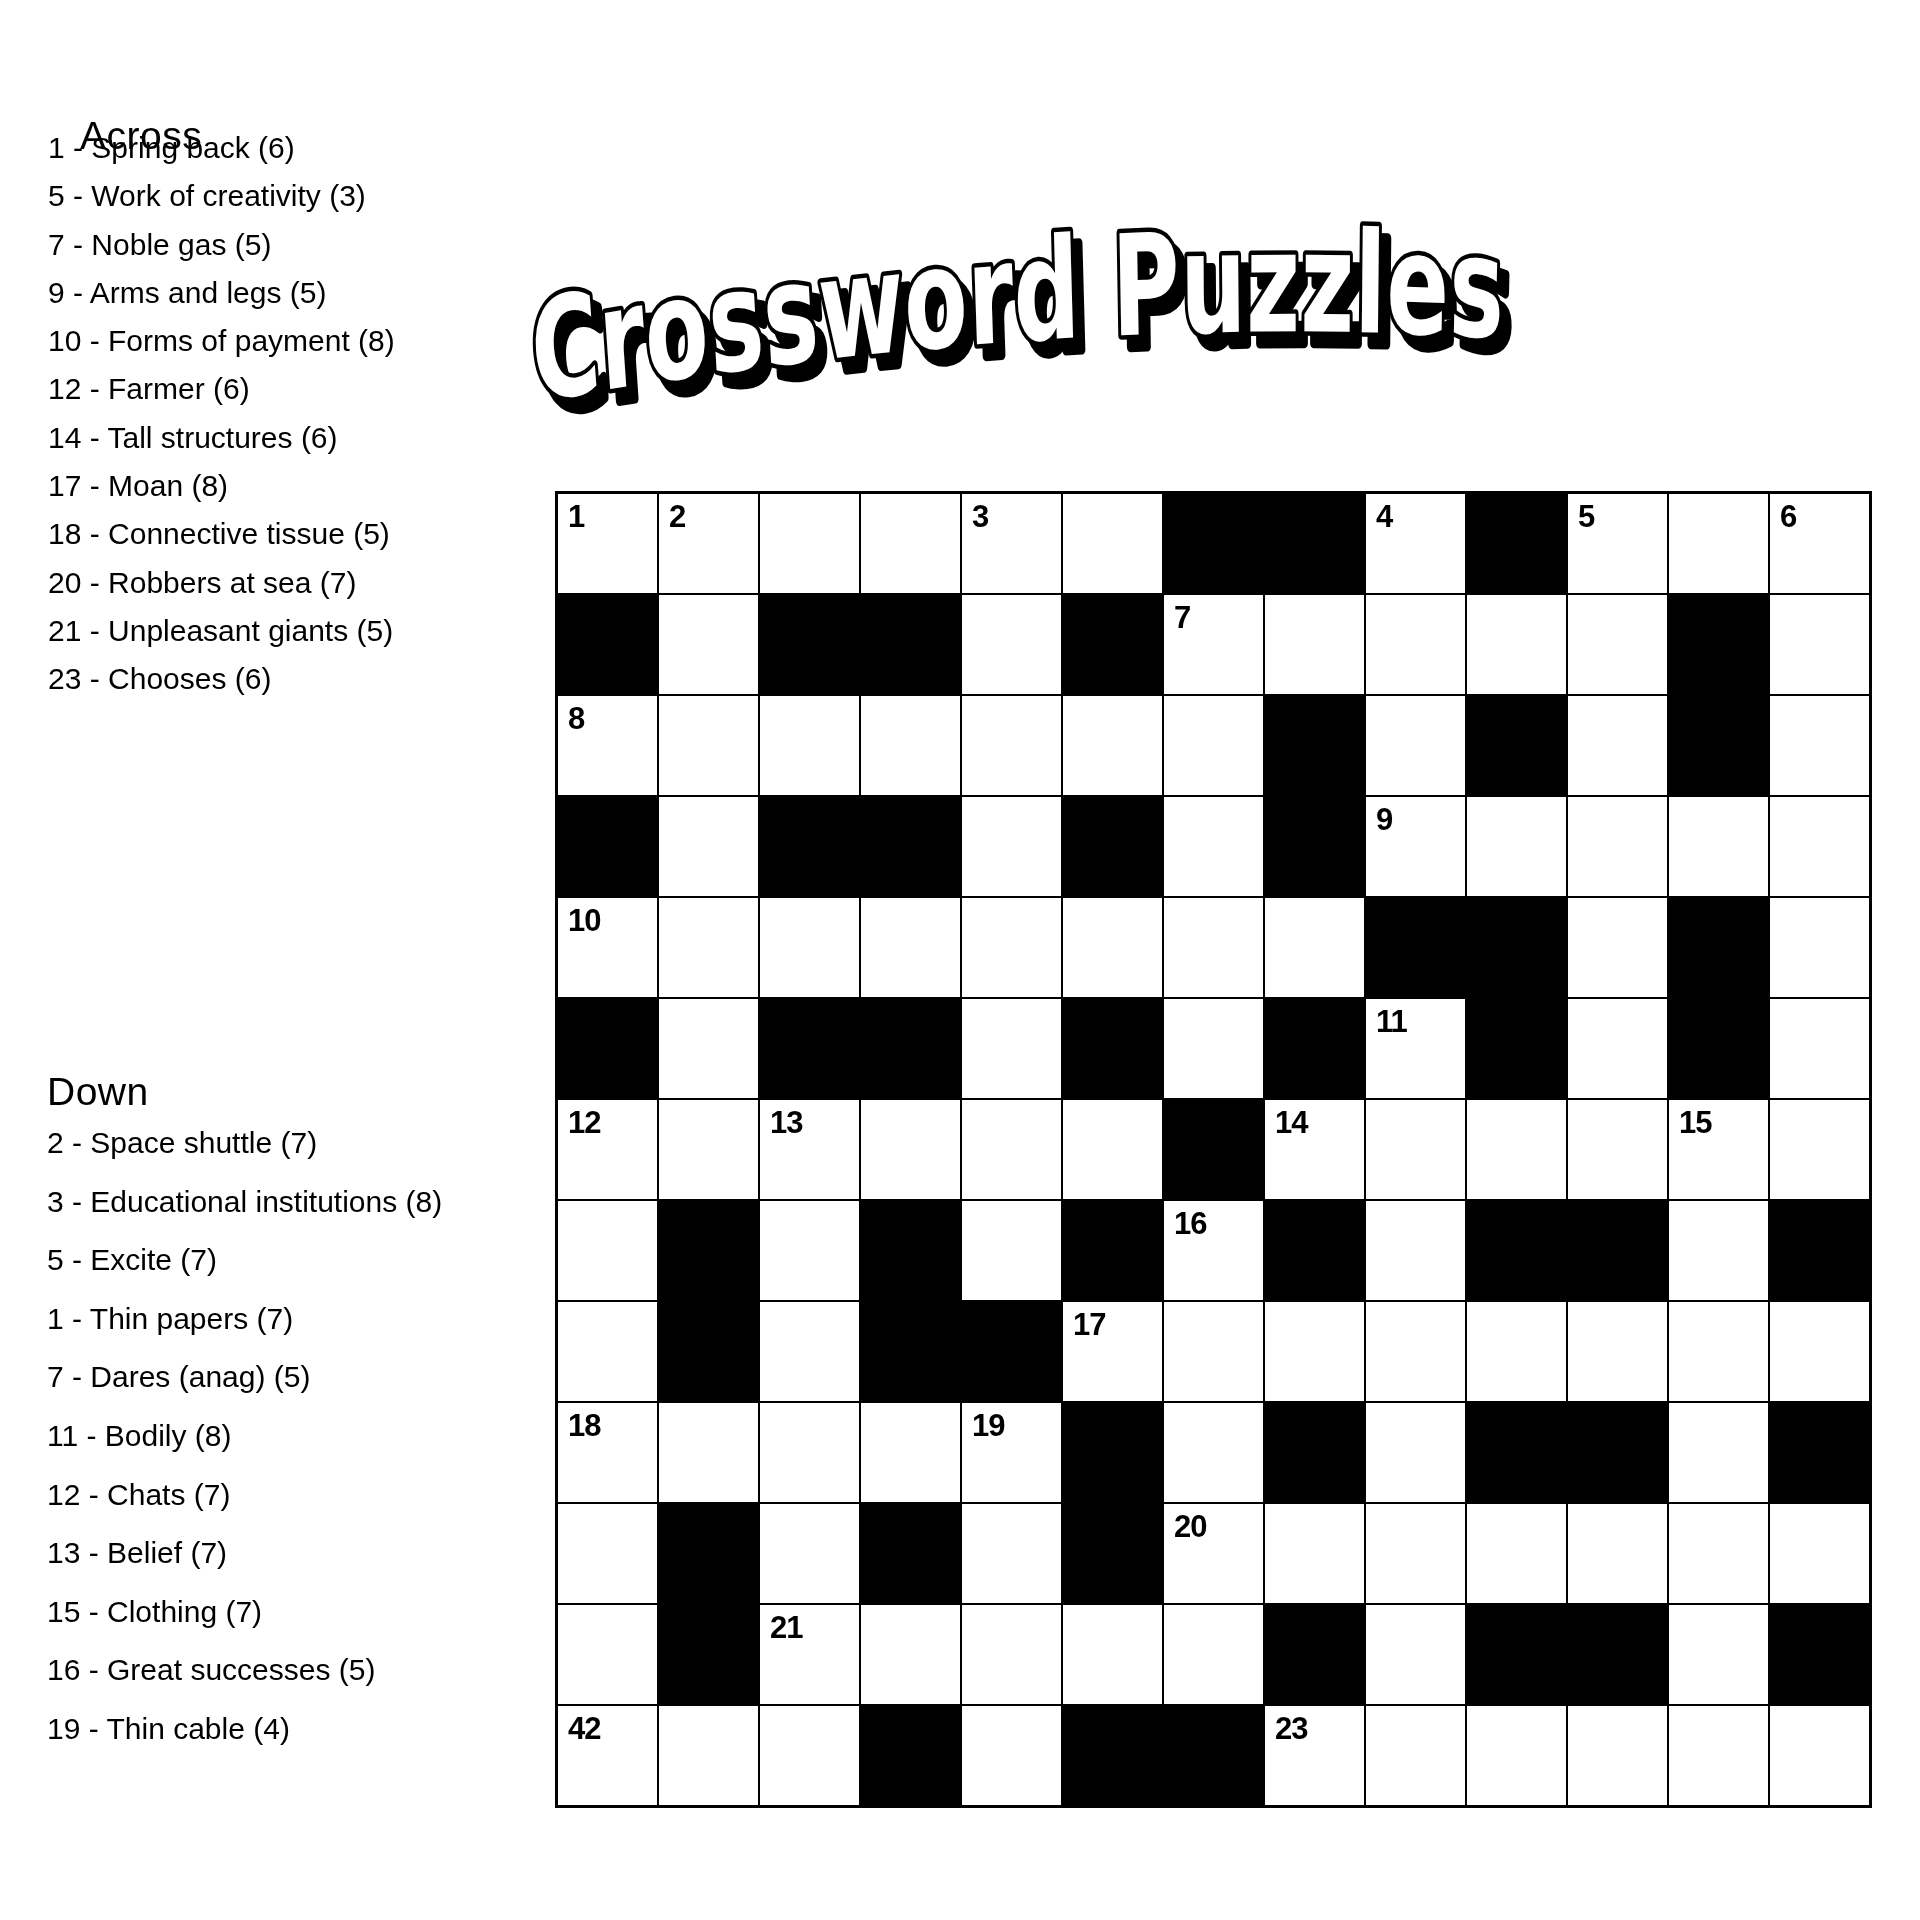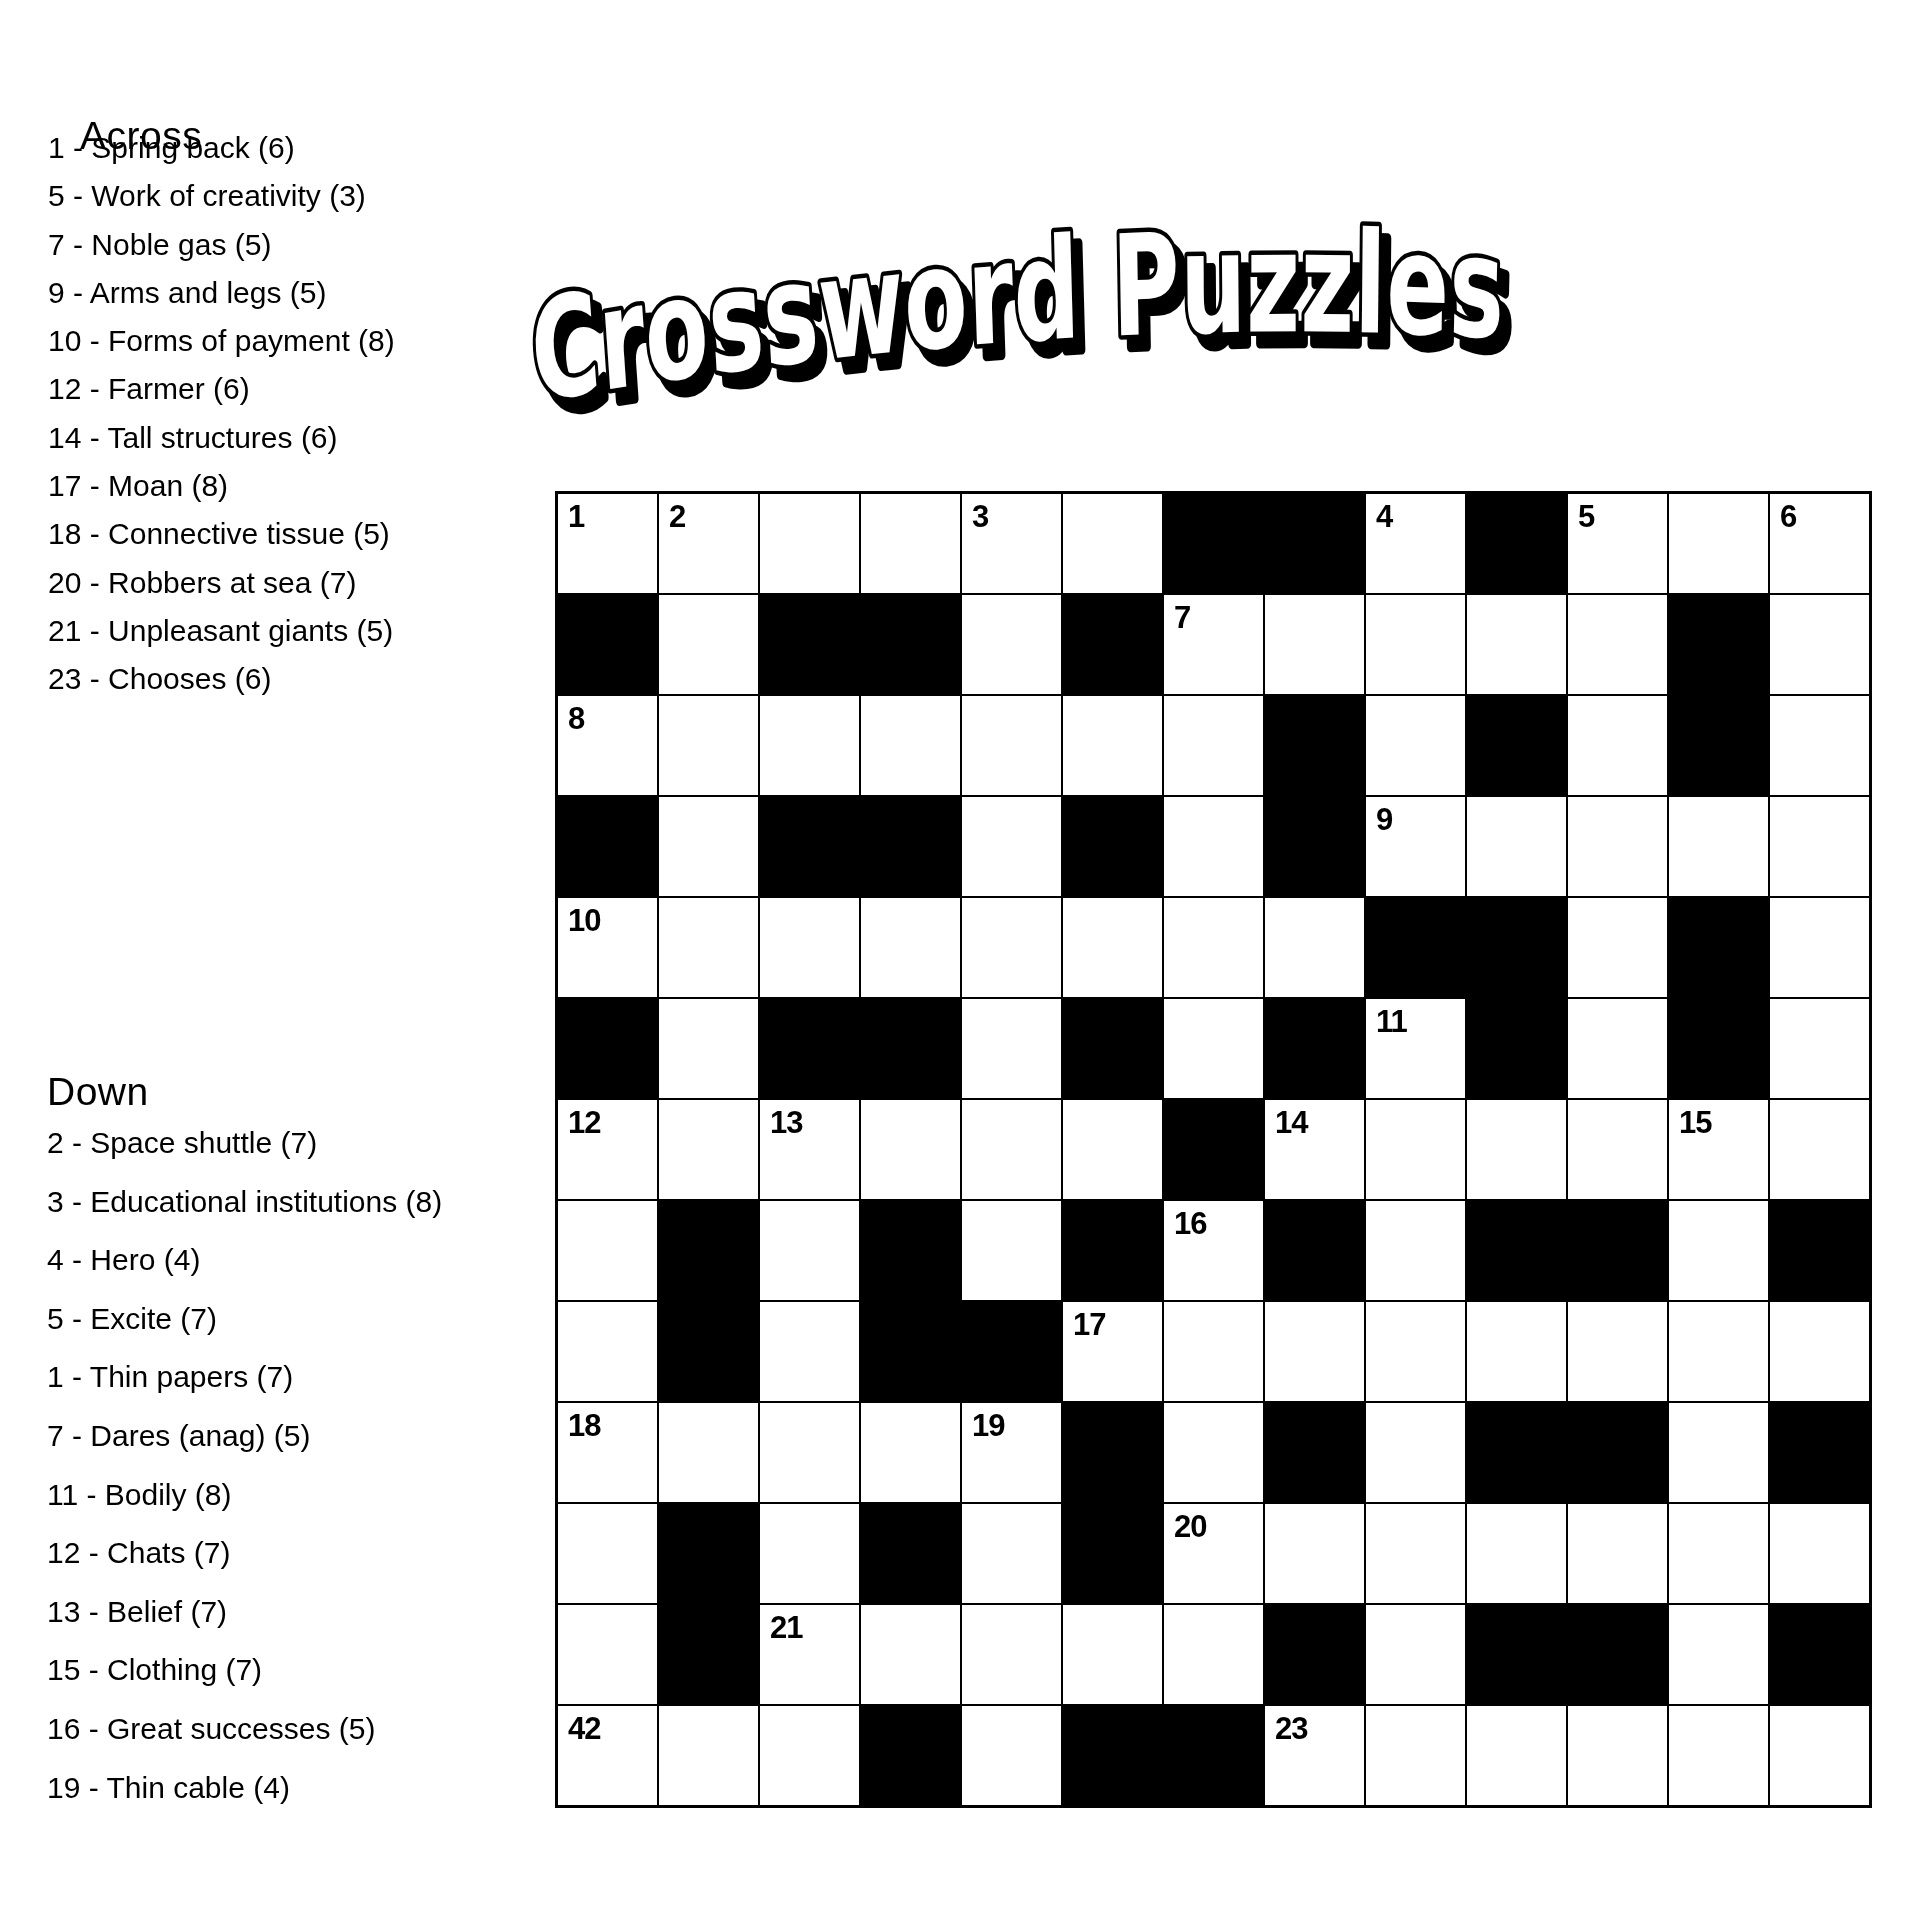--- a/index.html
+++ b/index.html
@@ -81,21 +81,20 @@
   <li>20 - Robbers at sea (7)</li>
   <li>21 - Unpleasant giants (5)</li>
   <li>23 - Chooses (6)</li>
 </ul>
 
 <h2 class="heading" id="down-heading">Down</h2>
 
 <ul class="clue-list" id="down-list">
   <li>2 - Space shuttle (7)</li>
   <li>3 - Educational institutions (8)</li>
-  <li>4 - Hero (4)</li>
   <li>5 - Excite (7)</li>
   <li>1 - Thin papers (7)</li>
   <li>7 - Dares (anag) (5)</li>
   <li>11 - Bodily (8)</li>
   <li>12 - Chats (7)</li>
   <li>13 - Belief (7)</li>
   <li>15 - Clothing (7)</li>
   <li>16 - Great successes (5)</li>
   <li>19 - Thin cable (4)</li>
 </ul>

